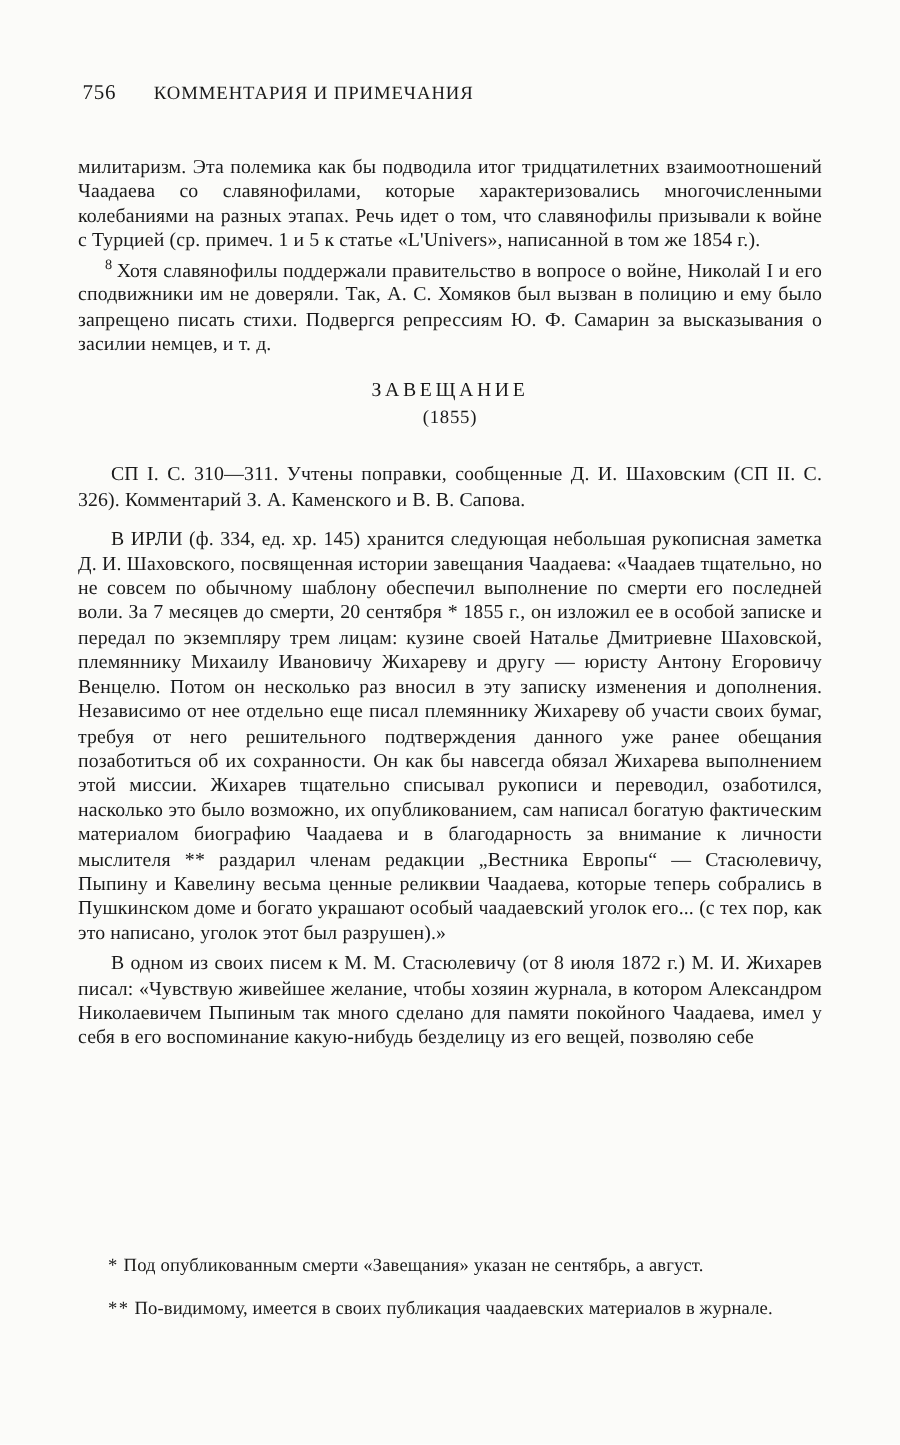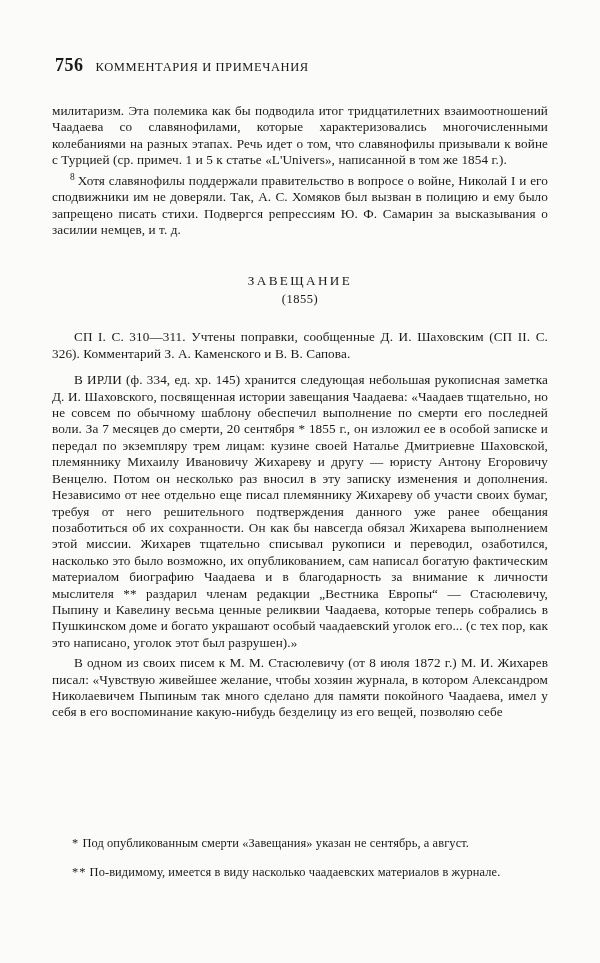--- a/index.html
+++ b/index.html
@@ -25,24 +25,23 @@
   .page-header {
     position: absolute;
     left: 55px;
     top: 55px;
     width: 490px;
     font-size: 12.5px;
     letter-spacing: 0.4px;
     white-space: nowrap;
   }
   .page-number {
-    font-size: 18px;
-    margin-right: 12px;
+    font-size: 14px;
+    margin-right: 25px;
     letter-spacing: 0.5px;
-    font-weight: bold;
   }
   .header-title {
     font-size: 12.5px;
     letter-spacing: 0.6px;
     text-align: right;
   }
   .content {
     position: absolute;
     left: 52px;
     top: 103px;
@@ -64,21 +63,21 @@
   }
   sup.notenum {
     font-size: 9.5px;
     vertical-align: super;
     padding-right: 3px;
   }
   .section-title {
     text-align: center;
     font-size: 13.2px;
     letter-spacing: 2.4px;
-    margin-top: 34px;
+    margin-top: 14px;
     font-family: Liberation Serif, serif;
   }
   .section-year {
     text-align: center;
     font-size: 12.5px;
     margin-top: 2px;
     letter-spacing: 0.5px;
   }
   .block-gap {
     margin-top: 22px;
@@ -123,16 +122,16 @@
     <p class="indent block-gap italic-lead">СП I. С. 310—311. Учтены поправки, сообщенные Д. И. Шаховским (СП II. С. 326). Комментарий З. А. Каменского и В. В. Сапова.</p>
 
     <p class="indent small-gap" style="margin-top:10px">В ИРЛИ (ф. 334, ед. хр. 145) хранится следующая небольшая рукописная заметка Д. И. Шаховского, посвященная истории завещания Чаадаева: «Чаадаев тщательно, но не совсем по обычному шаблону обеспечил выполнение по смерти его последней воли. За 7 месяцев до смерти, 20 сентября * 1855 г., он изложил ее в особой записке и передал по экземпляру трем лицам: кузине своей Наталье Дмитриевне Шаховской, племяннику Михаилу Ивановичу Жихареву и другу — юристу Антону Егоровичу Венцелю. Потом он несколько раз вносил в эту записку изменения и дополнения. Независимо от нее отдельно еще писал племяннику Жихареву об участи своих бумаг, требуя от него решительного подтверждения данного уже ранее обещания позаботиться об их сохранности. Он как бы навсегда обязал Жихарева выполнением этой миссии. Жихарев тщательно списывал рукописи и переводил, озаботился, насколько это было возможно, их опубликованием, сам написал богатую фактическим материалом биографию Чаадаева и в благодарность за внимание к личности мыслителя ** раздарил членам редакции „Вестника Европы“ — Стасюлевичу, Пыпину и Кавелину весьма ценные реликвии Чаадаева, которые теперь собрались в Пушкинском доме и богато украшают особый чаадаевский уголок его... (с тех пор, как это написано, уголок этот был разрушен).»</p>
 
     <p class="indent" style="margin-top:4px">В одном из своих писем к М. М. Стасюлевичу (от 8 июля 1872 г.) М. И. Жихарев писал: «Чувствую живейшее желание, чтобы хозяин журнала, в котором Александром Николаевичем Пыпиным так много сделано для памяти покойного Чаадаева, имел у себя в его воспоминание какую-нибудь безделицу из его вещей, позволяю себе</p>
 
   </div>
 
   <div class="footnotes">
     <p><span class="star">*</span> <span>Под опубликованным смерти «Завещания» указан не сентябрь, а август.</span></p>
-    <p class="fn-gap"><span class="star">**</span> <span>По-видимому, имеется в виду насколько чаадаевских материалов в журнале.</span></p>
+    <p class="fn-gap"><span class="star">**</span> <span>По-видимому, имеется в своих публикация чаадаевских материалов в журнале.</span></p>
   </div>
 
 </div>
 
 </body></html>

